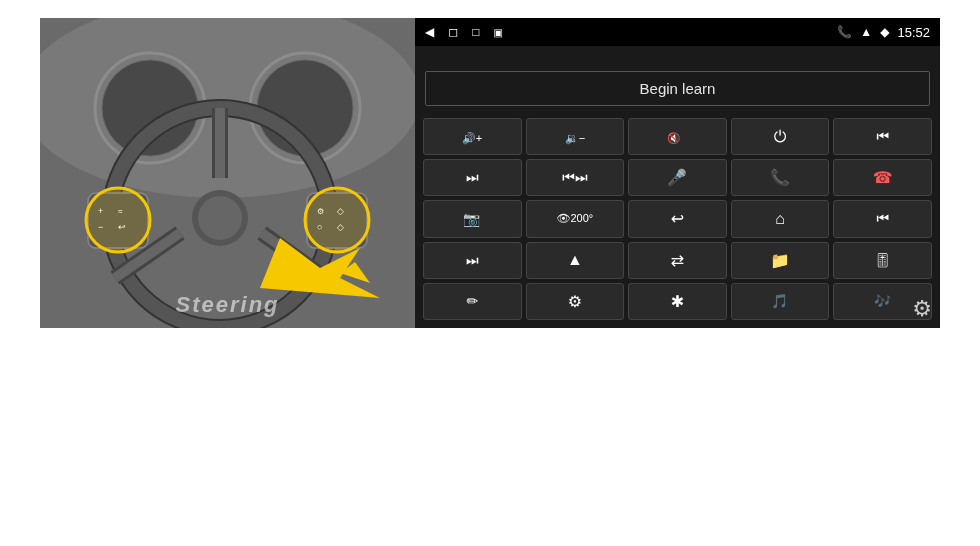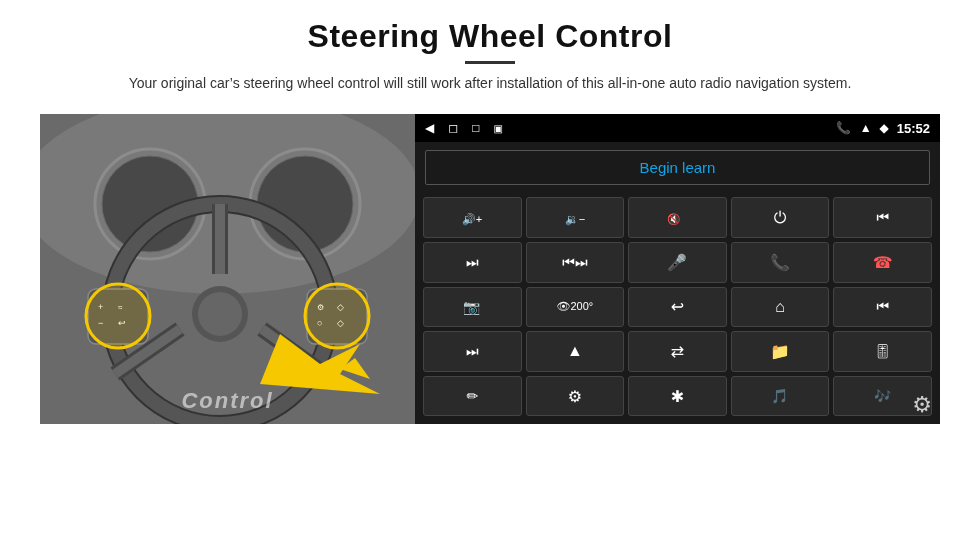--- a/index.html
+++ b/index.html
@@ -104,37 +104,38 @@
       color: #fff;
       font-size: 12px;
     }
     .status-icon {
       color: #fff;
       font-size: 12px;
     }
     .time-display {
       color: #fff;
       font-size: 13px;
-      font-weight: bold;
+      font-weight: normal;
     }
     
     .begin-learn-row {
       padding: 8px 10px;
       background: #1a1a1a;
     }
     .begin-learn-btn {
       width: 100%;
       background: #1a1a1a;
       border: 1.5px solid #555;
-      color: #0ea5e9;
+      color: #e5e5e5;
       font-size: 15px;
       padding: 8px 0;
       cursor: pointer;
       border-radius: 2px;
       text-align: center;
+      margin-top: 17px;
     }
     
     .controls-grid {
       display: grid;
       grid-template-columns: repeat(5, 1fr);
       grid-template-rows: repeat(5, 1fr);
       flex: 1;
       padding: 4px 8px 8px;
       gap: 4px;
     }
@@ -157,25 +158,20 @@
       color: #ccc;
       font-size: 22px;
       cursor: pointer;
     }
   </style>
 </head>
 <body>
 
 <div class="page-wrapper">
 
-  <div class="title-section">
-    <h1 class="main-title">Steering Wheel Control</h1>
-    <div class="title-divider"></div>
-    <p class="subtitle">Your original car’s steering wheel control will still work after installation of this all-in-one auto radio navigation system.</p>
-  </div>
 
   <div class="content-area">
 
     <div class="steering-image">
       <svg class="steering-svg" viewBox="0 0 375 310" xmlns="http://www.w3.org/2000/svg">
 
         <defs>
           <radialGradient id="bgGrad" cx="50%" cy="50%" r="80%">
             <stop offset="0%" stop-color="#888"></stop>
             <stop offset="100%" stop-color="#444"></stop>
@@ -222,21 +218,21 @@
         <text x="297" y="196" fill="white" font-size="9">◇</text>
         <text x="277" y="212" fill="white" font-size="9">○</text>
         <text x="297" y="212" fill="white" font-size="9">◇</text>
 
         <circle cx="78" cy="202" r="32" fill="rgba(245,200,0,0.18)" stroke="#f5c800" stroke-width="3"></circle>
         <circle cx="297" cy="202" r="32" fill="rgba(245,200,0,0.18)" stroke="#f5c800" stroke-width="3"></circle>
 
         <polygon points="220,270 340,280 300,260 320,230 280,250 240,220" fill="#f5c800"></polygon>
         <polygon points="300,255 330,265 315,244" fill="#f5c800"></polygon>
       </svg>
-      <div class="watermark">Control</div>
+      <div class="watermark">Steering</div>
     </div>
 
     <div class="android-panel">
 
       <div class="status-bar">
         <div class="status-left">
           <span class="status-icon">◀</span>
           <span class="status-icon">◻</span>
           <span class="status-icon">□</span>
           <span class="status-icon" style="font-size:10px;">▣</span>

